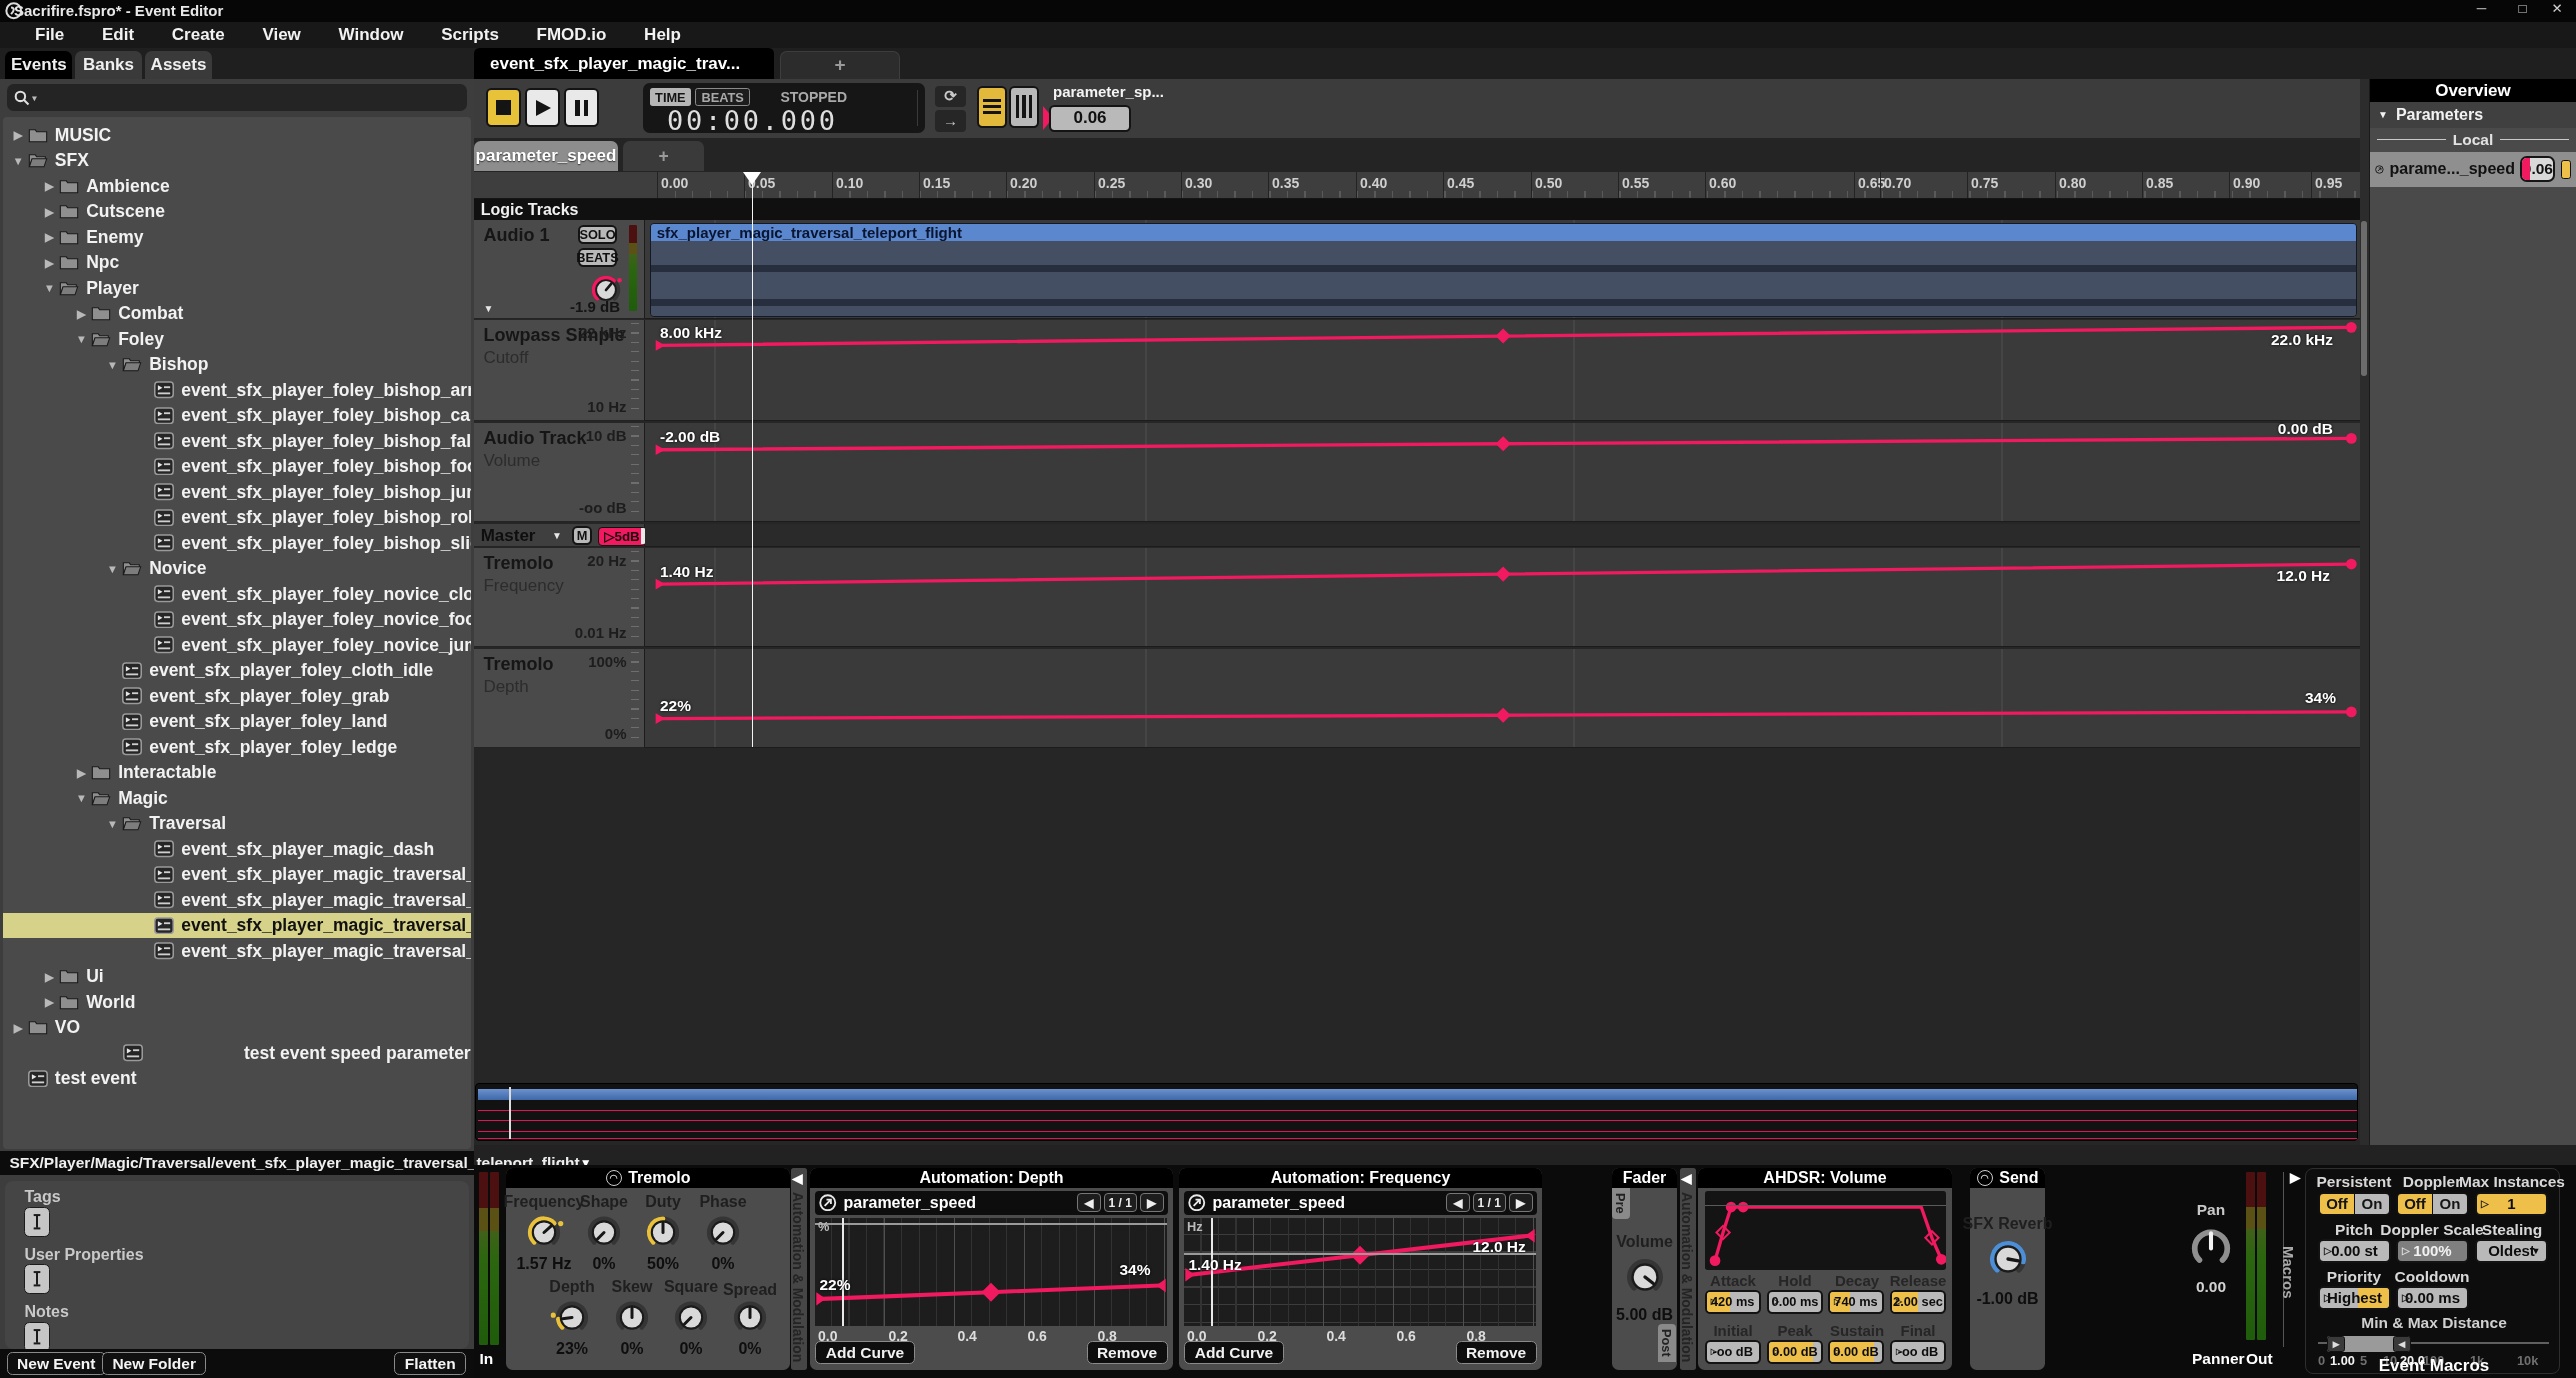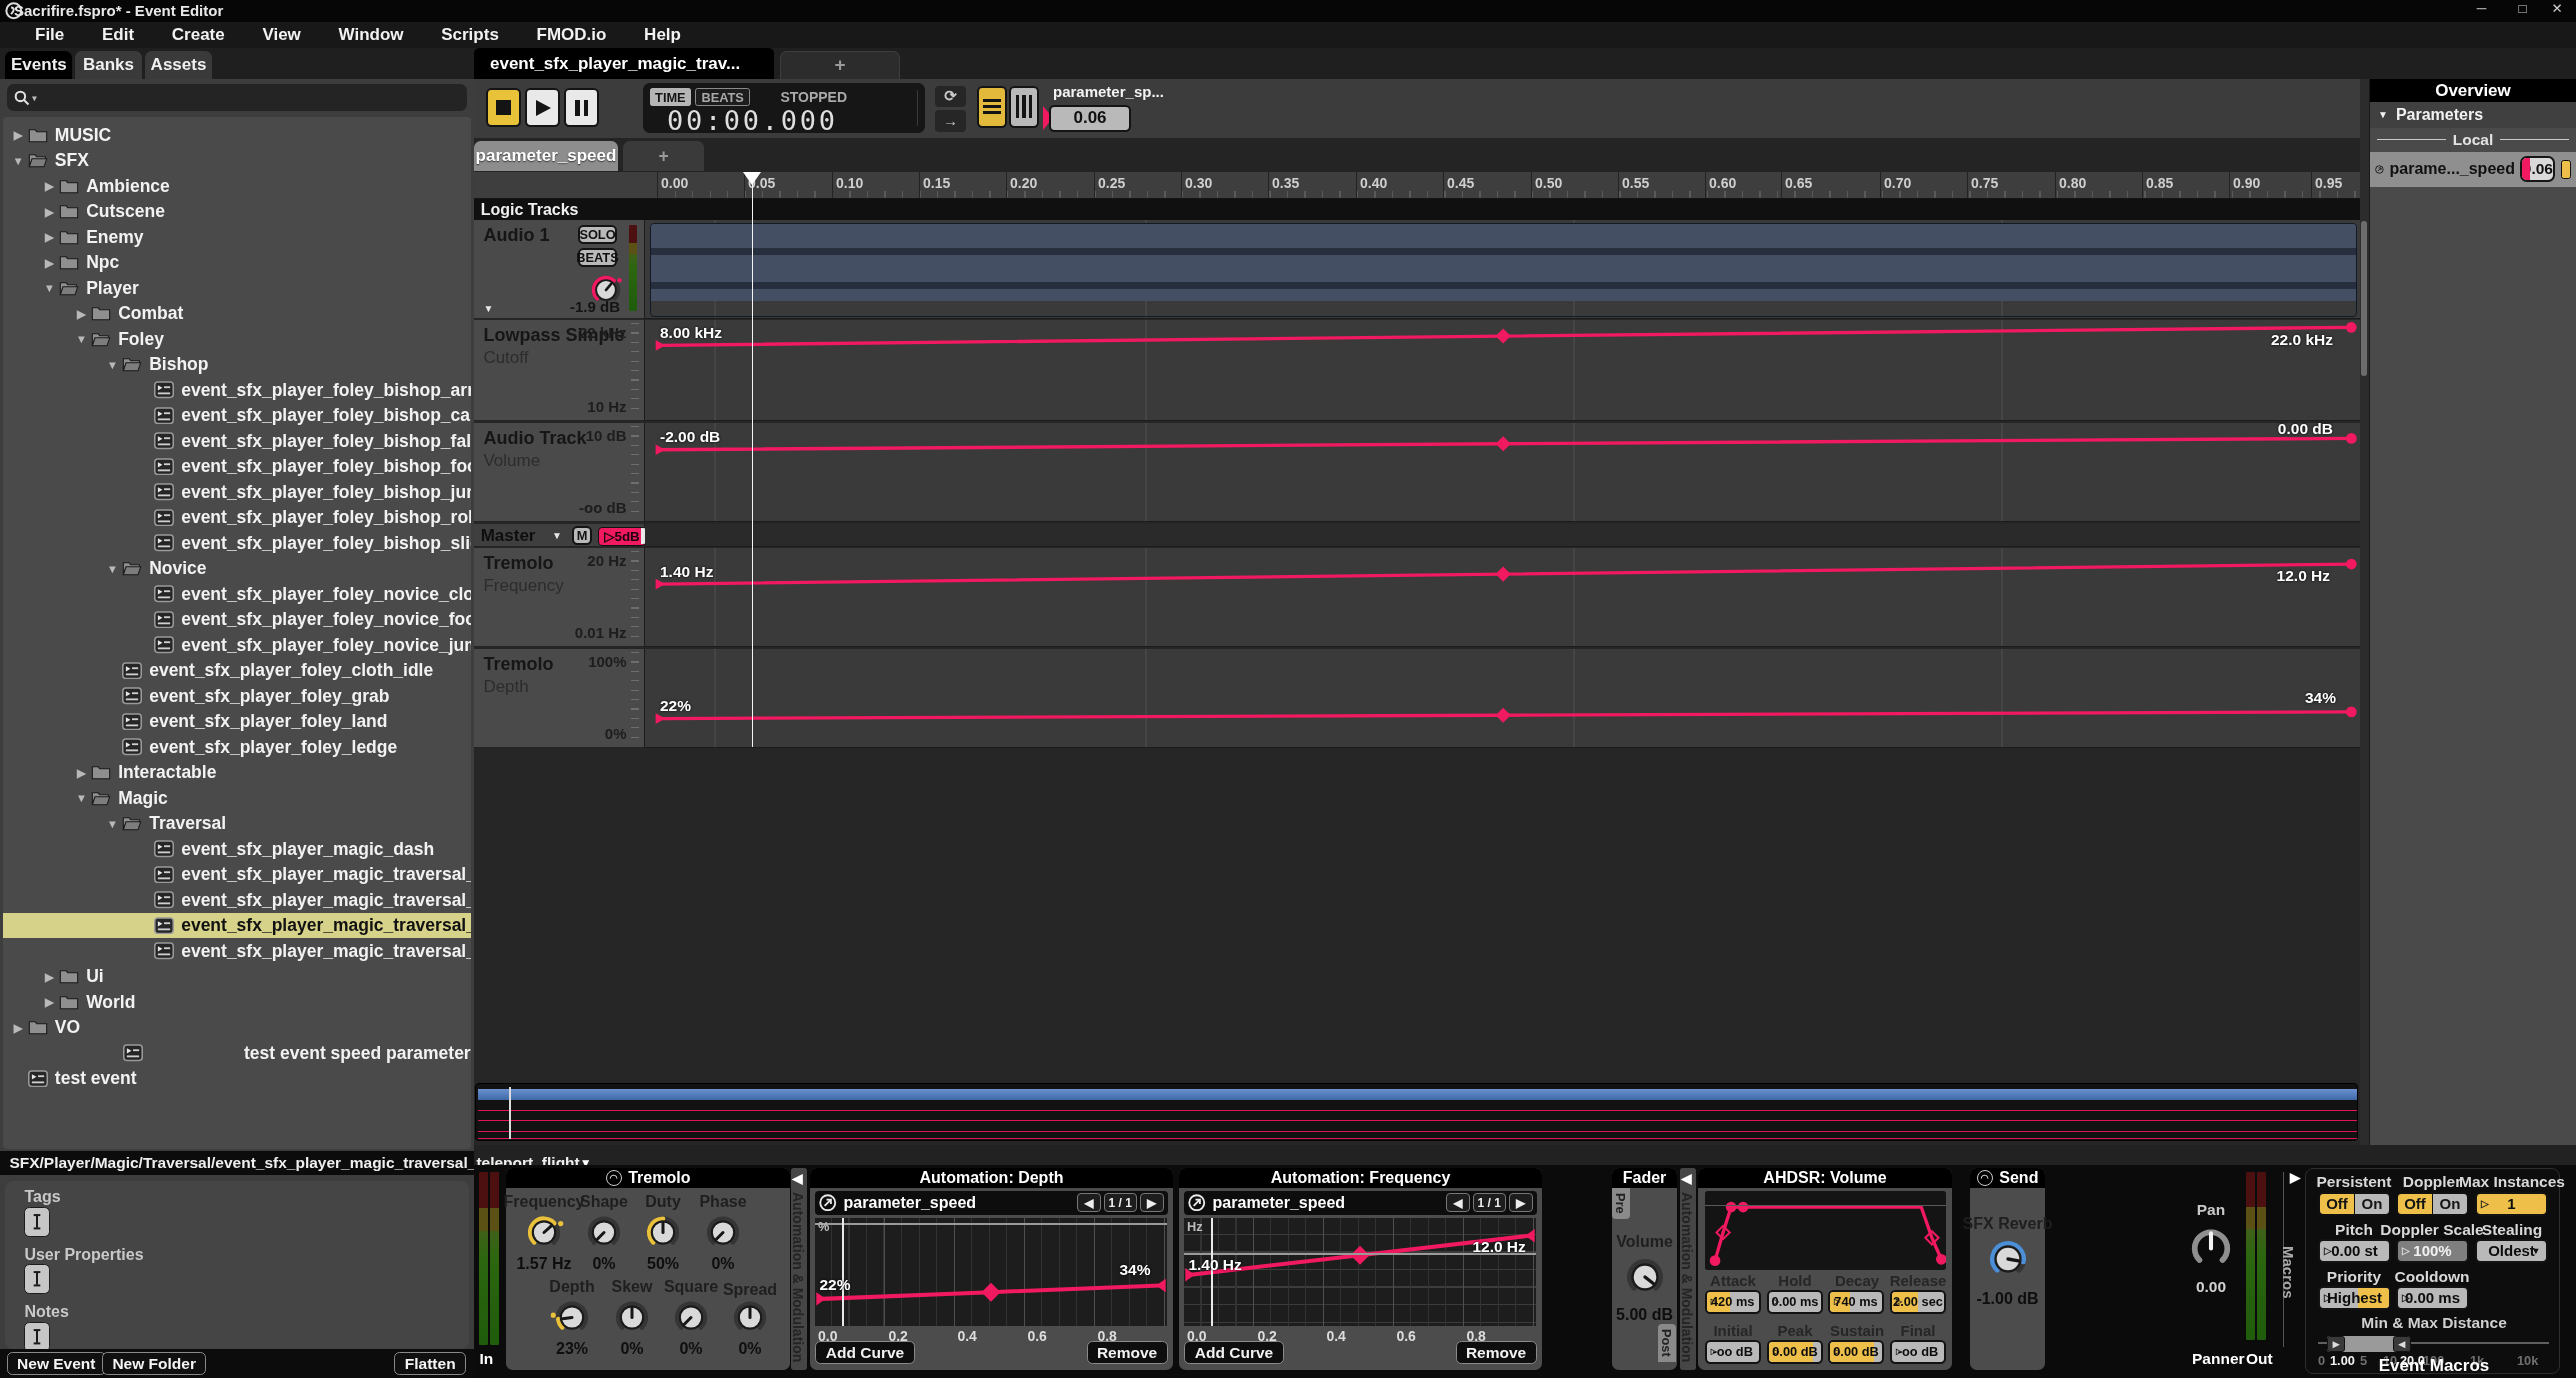--- a/index.html
+++ b/index.html
@@ -691,21 +691,21 @@
         <span class="rtick" style="left: 449px;">0.15</span>
         <span class="rtick" style="left: 536px;">0.20</span>
         <span class="rtick" style="left: 624px;">0.25</span>
         <span class="rtick" style="left: 711px;">0.30</span>
         <span class="rtick" style="left: 798px;">0.35</span>
         <span class="rtick" style="left: 886px;">0.40</span>
         <span class="rtick" style="left: 973px;">0.45</span>
         <span class="rtick" style="left: 1061px;">0.50</span>
         <span class="rtick" style="left: 1148px;">0.55</span>
         <span class="rtick" style="left: 1235px;">0.60</span>
-        <span class="rtick" style="left: 1311px;">0.65</span>
+        <span class="rtick" style="left: 1384px;">0.65</span>
         <span class="rtick" style="left: 1410px;">0.70</span>
         <span class="rtick" style="left: 1497px;">0.75</span>
         <span class="rtick" style="left: 1585px;">0.80</span>
         <span class="rtick" style="left: 1672px;">0.85</span>
         <span class="rtick" style="left: 1759px;">0.90</span>
         <span class="rtick" style="left: 1841px;">0.95</span>
       </div>
     <div id="logicbar">
         <span>Logic Tracks</span>
       </div>
@@ -723,20 +723,21 @@
               <line x1="50" y1="50" x2="64.14132741310387" y2="33.14702225138248" stroke="#161616" stroke-width="7" stroke-linecap="round"></line>
               <circle cx="85.59674775249769" cy="24.137448899131183" r="6" fill="#f1195f"></circle>
             </svg>
           </div>
         <div style="position:absolute;right:24px;bottom:2.7px;color:#141414;font-size:15px">-1.9 dB</div>
         <div class="meterbar" style="right:6.7px;top:5.4px;height:86px"></div>
         <div style="position:absolute;left:9.4px;bottom:4px;color:#e6e6e6;font-size:10px">▼</div>
       </div>
       <div class="tlane">
         <div id="region">
+          <div id="region-head">sfx_player_magic_traversal_teleport_flight</div>
           <div id="region-body"></div>
         </div>
       </div>
     </div>
 
     <div class="track" style="top:241px;height:101px">
       <div class="thead">
         <div class="tname">Lowpass Simple</div>
         <div class="tsub">Cutoff</div>
         <div class="scale-top">22 kHz</div>

